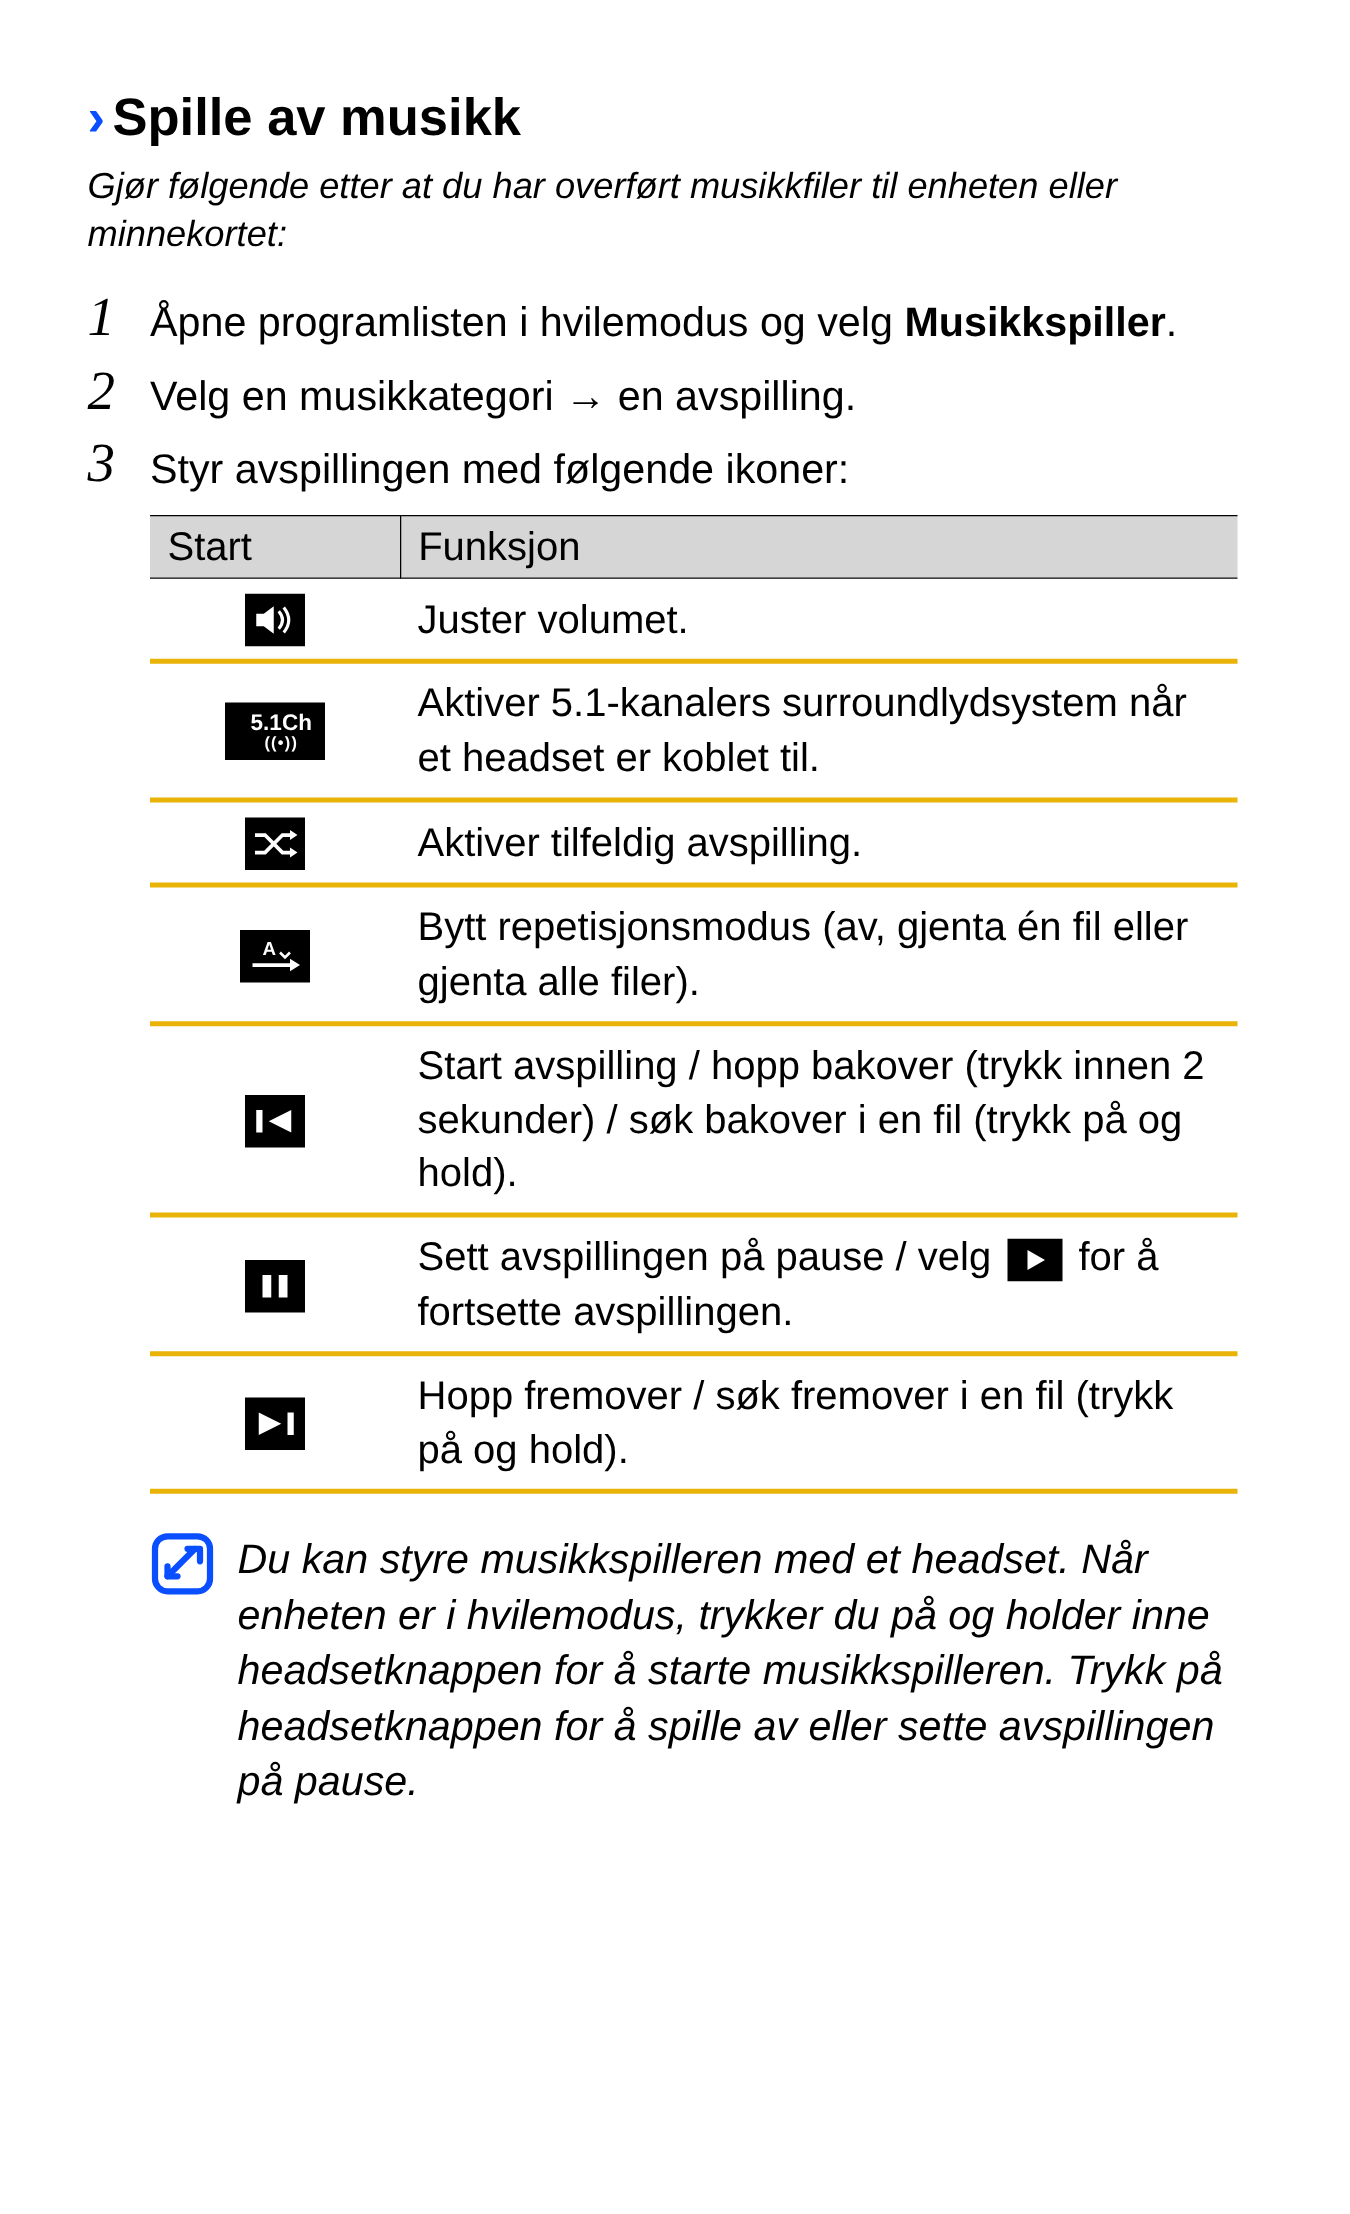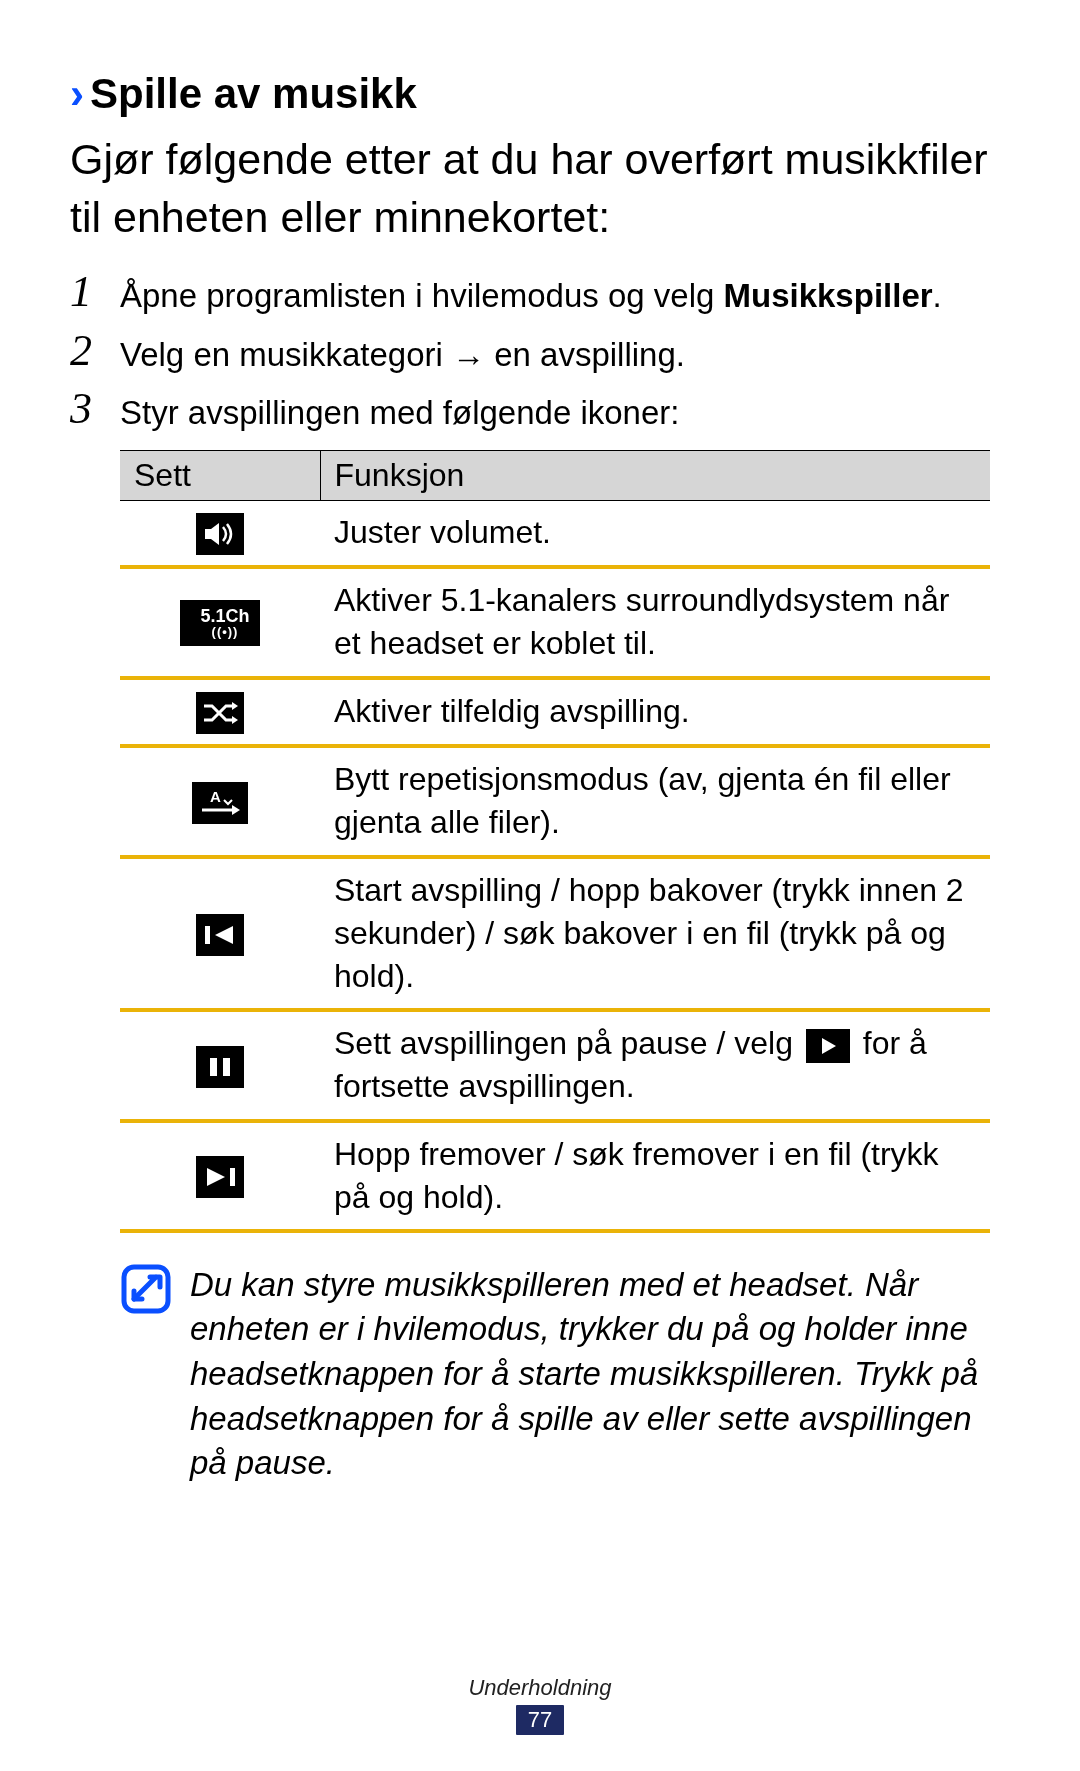--- a/index.html
+++ b/index.html
@@ -1,20 +1,20 @@
 <!DOCTYPE html>
 <html><head>
 <meta charset="utf-8">
 <style>
   * { box-sizing: border-box; margin: 0; padding: 0; }
   html, body { width: 1080px; height: 1771px; background: #fff; font-family: "Segoe UI", "Helvetica Neue", Arial, sans-serif; color: #000; }
   .page { width: 1080px; height: 1771px; position: relative; padding: 70px 70px 0 70px; }
   .heading { font-size: 42px; font-weight: 700; margin-bottom: 12px; }
   .chev { color: #0a4fff; font-weight: 900; margin-right: 6px; }
-  .intro { font-size: 43px; line-height: 1.35; margin-bottom: 28px; }
+  .intro { font-size: 29px; line-height: 1.35; margin-bottom: 28px; font-style: italic; }
   .steps { list-style: none; counter-reset: none; }
   .steps li { display: flex; align-items: flex-start; font-size: 33px; line-height: 1.35; margin-bottom: 14px; }
   .step-num { font-family: Georgia, "Times New Roman", serif; font-style: italic; font-size: 44px; width: 50px; flex: 0 0 50px; line-height: 1; margin-top: -4px; }
   .step-body { flex: 1; }
   .arrow { font-family: inherit; }
   table.icon-table { border-collapse: collapse; width: 870px; margin: 14px 0 0 50px; font-size: 32px; }
   table.icon-table th { background: #d6d6d6; border: 1px solid #000; border-left: none; border-right: none; font-weight: 400; text-align: left; padding: 6px 14px; }
   table.icon-table th:first-child { border-right: 1px solid #000; width: 200px; }
   table.icon-table td { border-bottom: 4px solid #eab308; padding: 10px 14px; vertical-align: middle; line-height: 1.35; }
   table.icon-table td.icon-cell { text-align: center; vertical-align: middle; width: 200px; }
@@ -56,21 +56,21 @@
     </li>
     <li>
       <span class="step-num">3</span>
       <span class="step-body">Styr avspillingen med følgende ikoner:</span>
     </li>
   </ol>
 
   <table class="icon-table">
     <thead>
       <tr>
-        <th>Sett</th>
+        <th>Start</th>
         <th>Funksjon</th>
       </tr>
     </thead>
     <tbody>
       <tr>
         <td class="icon-cell">
           <span class="icon-box">
             <svg width="34" height="26" viewBox="0 0 34 26">
                 <polygon points="2,8 8,8 16,2 16,24 8,18 2,18" fill="#fff"></polygon>
                 <path d="M20 6 Q26 13 20 20" stroke="#fff" stroke-width="2.5" fill="none"></path>
@@ -161,18 +161,14 @@
     <div class="note-icon">
       <svg width="52" height="52" viewBox="0 0 52 52">
         <rect x="4" y="4" width="44" height="44" rx="10" ry="10" fill="none" stroke="#0a4fff" stroke-width="5"></rect>
         <path d="M14 36 L36 14 M30 14 L40 14 L40 24" stroke="#0a4fff" stroke-width="5" fill="none" stroke-linecap="round" stroke-linejoin="round"></path>
         <path d="M14 36 L14 28 M14 36 L22 36" stroke="#0a4fff" stroke-width="5" fill="none" stroke-linecap="round"></path>
       </svg>
     </div>
     <p class="note-text">Du kan styre musikkspilleren med et headset. Når enheten er i hvilemodus, trykker du på og holder inne headsetknappen for å starte musikkspilleren. Trykk på headsetknappen for å spille av eller sette avspillingen på pause.</p>
   </div>
 
-  <div class="footer">
-    <div class="footer-label">Underholdning</div>
-    <div class="page-badge">77</div>
-  </div>
 
 </div>
 
 </body></html>

